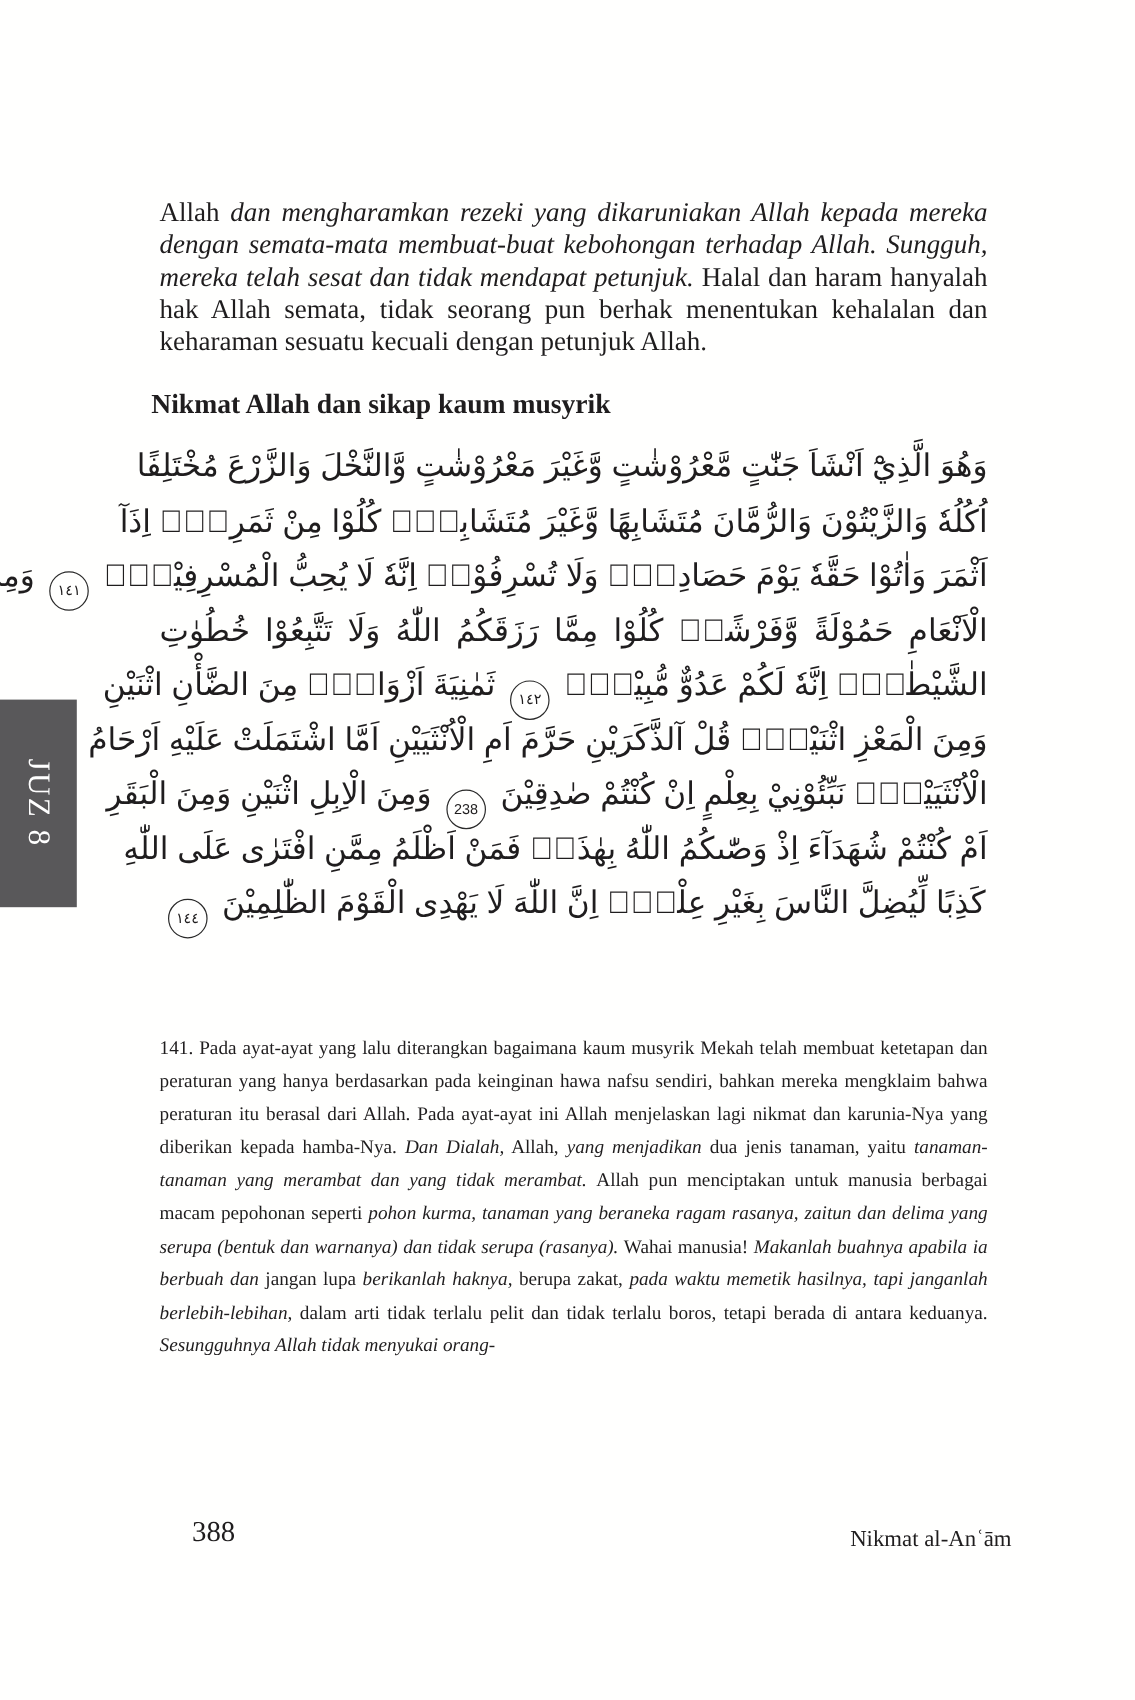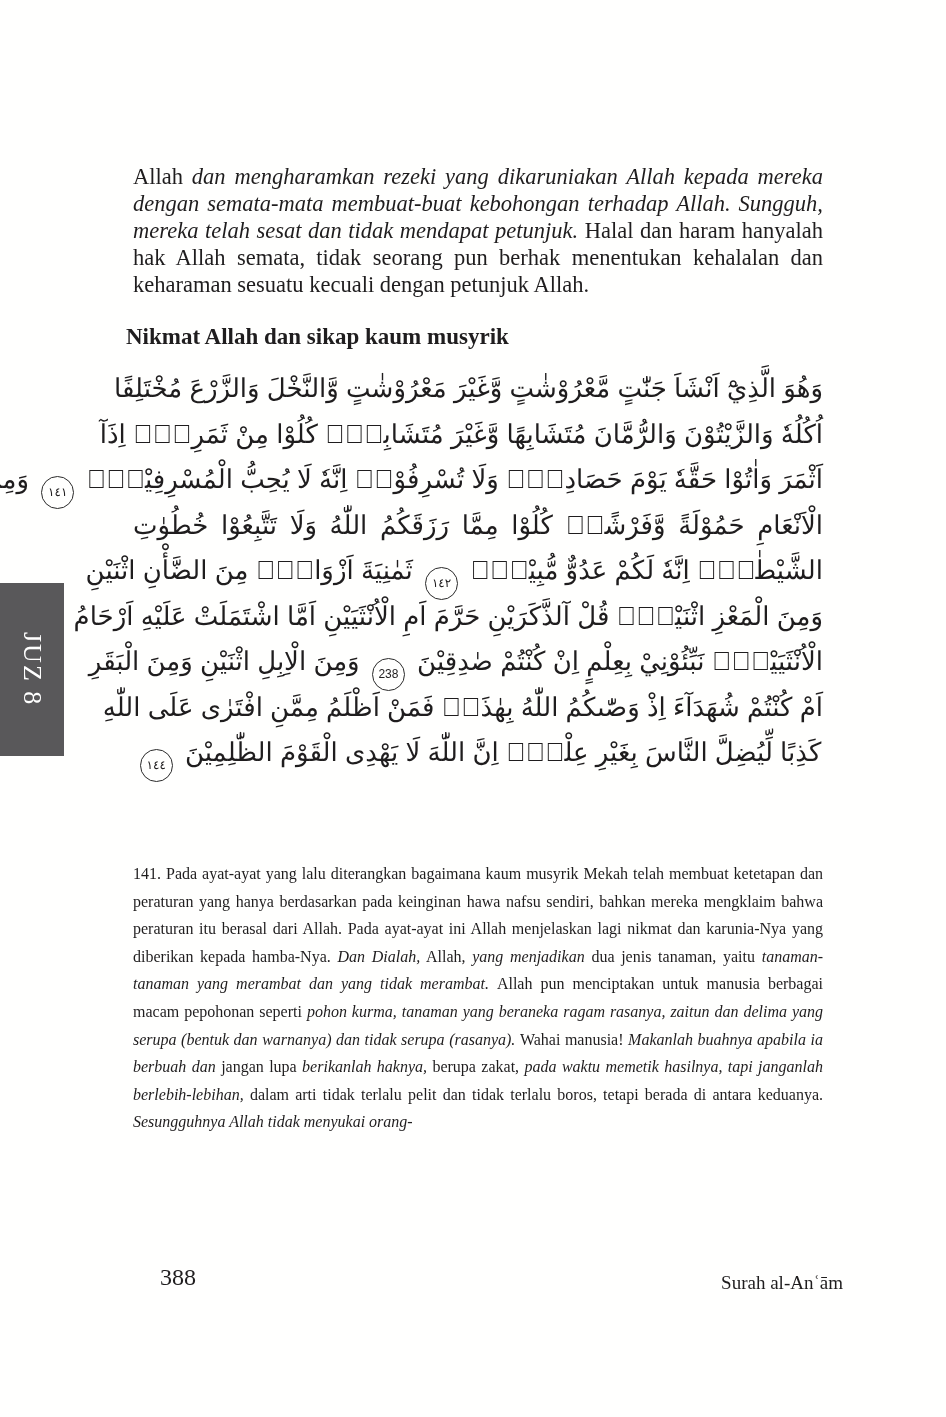--- a/index.html
+++ b/index.html
@@ -131,15 +131,15 @@
     </div>
 
   <div class="juz-tab" style="background: rgb(89, 88, 90); color: rgb(255, 255, 255);">
     <span class="juz-tab-label">JUZ 8</span>
   </div>
 
   <p class="tafsir"><span>141. Pada ayat-ayat yang lalu diterangkan bagaimana kaum musyrik Mekah telah membuat ketetapan dan peraturan yang hanya berdasarkan pada keinginan hawa nafsu sendiri, bahkan mereka mengklaim bahwa peraturan itu berasal dari Allah. Pada ayat-ayat ini Allah menjelaskan lagi nikmat dan karunia-Nya yang diberikan kepada hamba-Nya. </span><span class="it">Dan Dialah,</span><span> Allah, </span><span class="it">yang menjadikan </span><span>dua jenis tanaman, yaitu </span><span class="it">tanaman-tanaman yang merambat dan yang tidak merambat. </span><span>Allah pun menciptakan untuk manusia berbagai macam pepohonan seperti </span><span class="it">pohon kurma, tanaman yang beraneka ragam rasanya, zaitun dan delima yang serupa (bentuk dan warnanya) dan tidak serupa (rasanya). </span><span>Wahai manusia! </span><span class="it">Makanlah buahnya apabila ia berbuah dan </span><span>jangan lupa </span><span class="it">berikanlah haknya, </span><span>berupa zakat, </span><span class="it">pada waktu memetik hasilnya, tapi janganlah berlebih-lebihan, </span><span>dalam arti tidak terlalu pelit dan tidak terlalu boros, tetapi berada di antara keduanya. </span><span class="it">Sesungguhnya Allah tidak menyukai orang-</span></p>
 
   <span class="page-number">388</span>
 
-  <span class="surah-title">Surah al-Anʿām</span>
+  <span class="surah-title">Nikmat al-Anʿām</span>
 
 </div>
 
 </body></html>

